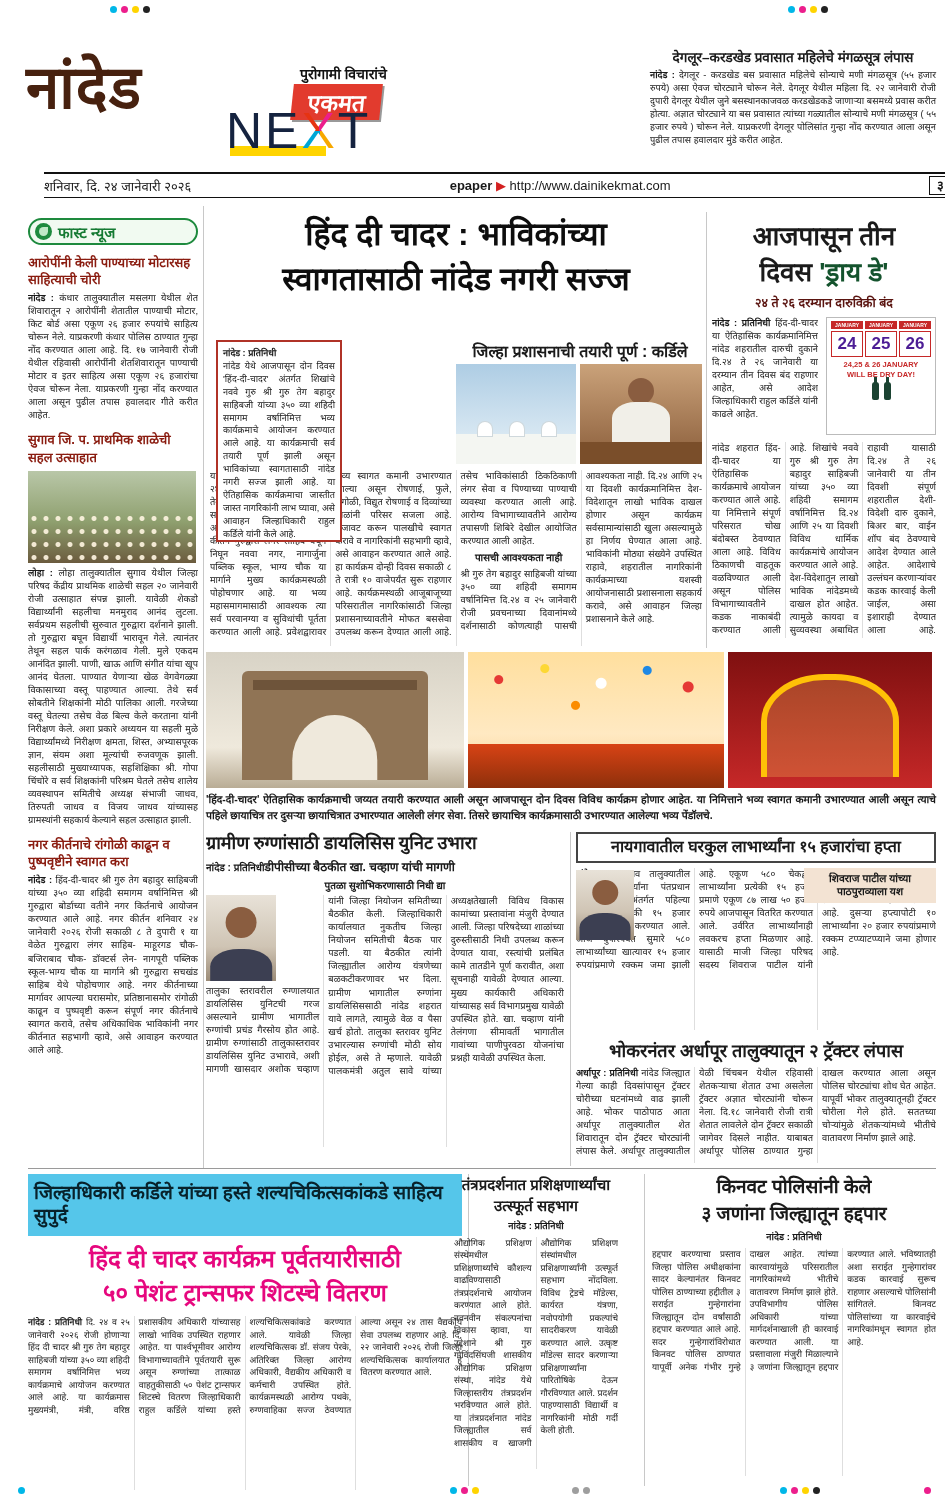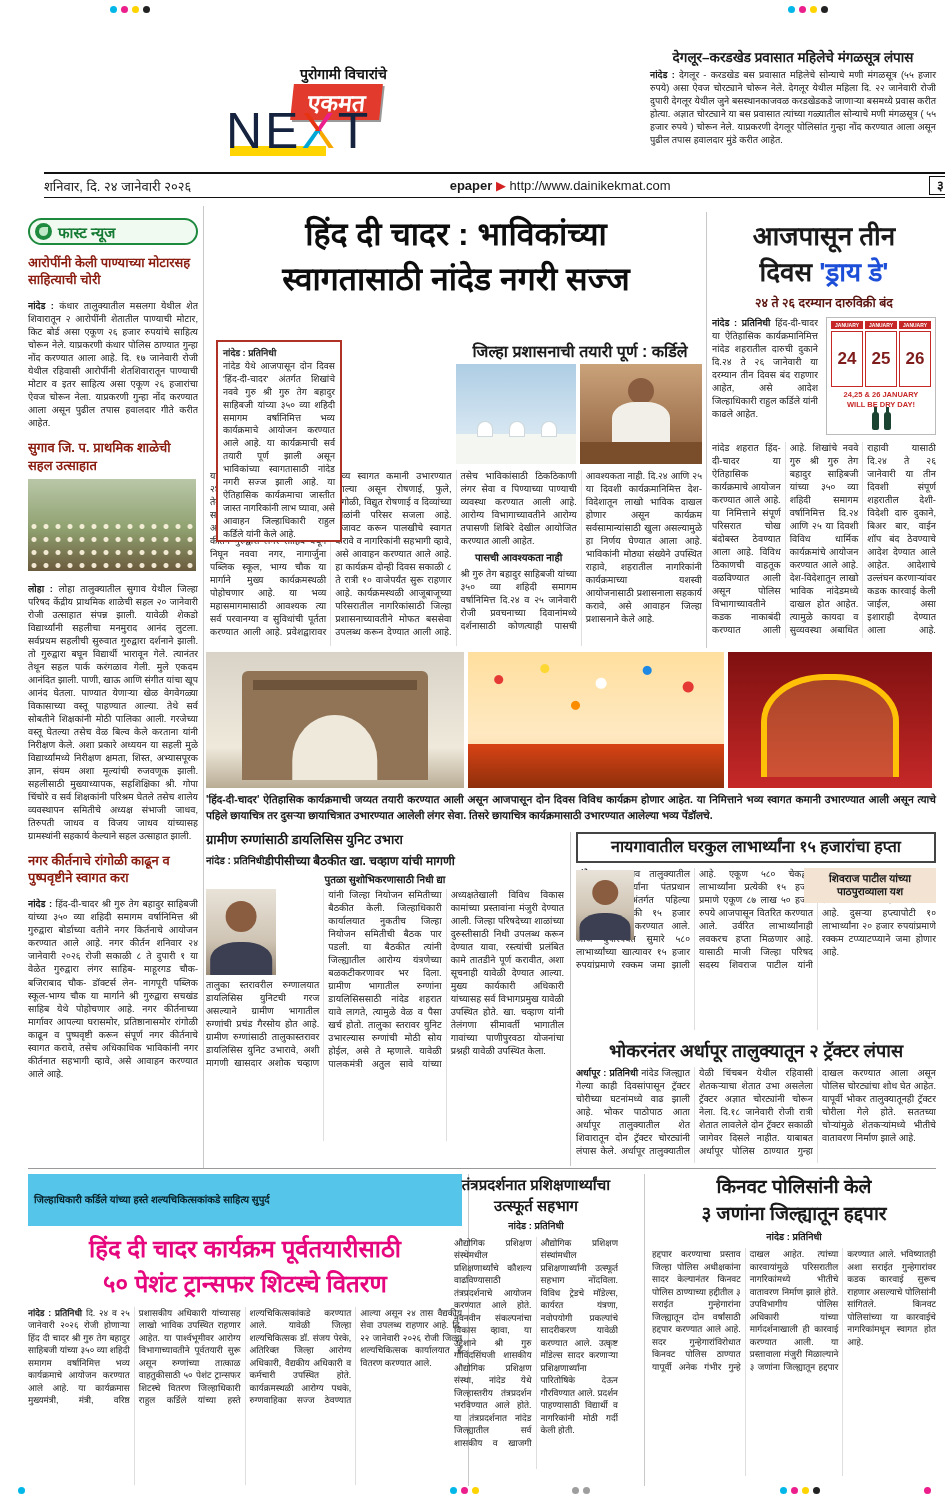--- a/index.html
+++ b/index.html
@@ -35,21 +35,21 @@
   .datebar .mid{flex:1;text-align:center;}
   .pagenum{width:23px;height:19px;border:1px solid #111;text-align:center;font-weight:700;line-height:17px;}
 
   
   .sidebar{left:28px;top:218px;width:170px;height:962px;overflow:hidden;}
   .fn-head{display:flex;align-items:center;gap:6px;height:27px;border:2px solid #1e8a3e;border-radius:14px;
            background:#f1faf1;padding-left:5px;font-size:15px;font-weight:800;color:#157a33;}
   .leaf{width:17px;height:17px;border-radius:50%;background:#1e8a3e;position:relative;}
   .leaf::after{content:"";position:absolute;left:4px;top:4px;width:9px;height:9px;border-radius:50% 0 50% 50%;background:#bfe8c6;}
   .fn-h{font-size:13px;font-weight:800;color:#8a1c10;line-height:1.32;margin-top:9px;}
-  .fn-b{margin-top:12px;}
+  .fn-b{margin-top:4px;}
   .ph{position:relative;overflow:hidden;}
   .ph-group{width:168px;height:92px;margin-top:5px;background:linear-gradient(180deg,#b9c7a8,#8fa06f 55%,#6b5b3e);}
   .crowd{position:absolute;left:0;right:0;bottom:0;height:55%;
          background-image:radial-gradient(circle,rgba(255,245,225,.9) 2px,transparent 3px);background-size:12px 13px;}
 
   
   .lead{left:210px;top:212px;width:492px;height:436px;}
   .lead-h{font-size:32px;font-weight:800;text-align:center;line-height:1.42;color:#0d0d0d;}
   .intro-box{position:absolute;left:6px;top:128px;width:126px;height:202px;border:2px solid #b03227;
              background:#fff;padding:5px;font-size:9.1px;line-height:1.42;text-align:justify;overflow:hidden;z-index:3;}
@@ -60,28 +60,28 @@
   .ph-officer{position:absolute;left:370px;top:152px;width:122px;height:100px;background:linear-gradient(#caa27a,#8a5d3a);}
   .head-c{position:absolute;left:50%;top:14%;width:26px;height:26px;transform:translateX(-50%);border-radius:50%;background:#8a5d40;}
   .shirt{position:absolute;left:50%;top:38%;width:58px;height:40px;transform:translateX(-50%);background:#f1efe8;border-radius:40% 40% 0 0;}
   .desk{position:absolute;left:0;right:0;bottom:0;height:22%;background:#7a4e2a;}
   .lead-body{position:absolute;left:0;top:258px;width:492px;height:176px;z-index:1;}
   .crosshead{font-weight:800;text-align:center;font-size:10px;margin:3px 0;}
 
   
   .dry{left:712px;top:218px;width:224px;height:430px;}
   .dry-h{font-size:26px;font-weight:800;text-align:center;line-height:1.4;}
-  .dry-h .red{color:#1d4ed8;}
+  .dry-h .red{color:#14532d;}
   .dry-sub{font-size:12.5px;font-weight:800;text-align:center;color:#5a1410;margin-top:3px;}
   .dry-wrap{position:relative;margin-top:6px;height:120px;}
   .calendar{position:absolute;right:0;top:0;width:110px;height:118px;border:1px solid #bbb;background:#fff;padding:3px;z-index:2;text-align:center;}
   .cal-months{display:flex;justify-content:space-between;font-size:5px;font-weight:700;color:#fff;}
   .cal-months span{background:#c62828;flex:1;margin:0 1px;padding:1px 0;}
   .cal-days{display:flex;justify-content:space-between;margin-top:2px;}
-  .cal-days span{flex:1;margin:0 1px;border:1px solid #c62828;color:#7f1d1d;font-size:17px;font-weight:800;padding:17px 0;}
+  .cal-days span{flex:1;margin:0 1px;border:1px solid #c62828;color:#4c1d95;font-size:17px;font-weight:800;padding:2px 0;}
   .cal-cap{color:#c62828;font-size:7.5px;font-weight:800;line-height:1.3;margin-top:3px;}
   .bottles{display:flex;justify-content:center;gap:5px;margin-top:3px;}
   .bottle{width:7px;height:18px;background:#1b4332;border-radius:3px 3px 2px 2px;position:relative;}
   .bottle::before{content:"";position:absolute;left:2px;top:-5px;width:3px;height:6px;background:#1b4332;}
   .dd-lead{width:106px;height:120px;overflow:hidden;}
   .dd-body{margin-top:5px;height:196px;overflow:hidden;}
 
   
   .banner{left:206px;top:652px;width:730px;height:136px;display:flex;gap:4px;}
   .ph-gate{flex:0 0 258px;background:linear-gradient(#d8d3c6,#efe9dc 70%,#b9ac95);}
@@ -98,41 +98,41 @@
      radial-gradient(circle at 86% 38%,#e53935 5px,transparent 6px),
      radial-gradient(circle at 42% 58%,#fb8c00 4px,transparent 5px);}
   .pandal-base{position:absolute;left:0;right:0;bottom:0;height:32%;background:linear-gradient(#d84315,#8d2f0b);}
   .ph-stage{flex:0 0 204px;background:linear-gradient(#7f1010,#c62828);}
   .stage-arch{position:absolute;left:16%;right:16%;bottom:8%;height:76%;border:6px solid #ffc107;border-bottom:none;
               border-radius:46% 46% 0 0;background:rgba(255,214,100,.25);}
   .caption{left:206px;top:792px;width:730px;font-size:10.5px;font-weight:700;line-height:1.5;text-align:justify;}
 
   
   .dialysis{left:206px;top:832px;width:358px;height:334px;overflow:hidden;}
-  .mid-h{font-size:13px;font-weight:800;line-height:1.3;}
+  .mid-h{font-size:18px;font-weight:800;line-height:1.3;font-family:Liberation Serif, serif;}
   .meta-row{display:flex;align-items:center;margin-top:3px;}
   .meta-row .sub{flex:1;text-align:left;font-size:12px;font-weight:800;}
   .portrait{background:linear-gradient(180deg,#e8e2d8 0%,#cfc4b4 60%,#9c8c78);position:relative;overflow:hidden;}
   .portrait::before{content:"";position:absolute;left:50%;top:14%;width:44%;height:36%;transform:translateX(-50%);
                     background:#8a5d40;border-radius:50%;}
   .portrait::after{content:"";position:absolute;left:50%;bottom:-6%;width:88%;height:44%;transform:translateX(-50%);
                    background:#3c3f52;border-radius:46% 46% 0 0;}
   .d-portrait{width:70px;height:86px;margin-bottom:4px;}
   .gharkul{left:576px;top:832px;width:360px;height:200px;overflow:hidden;}
   .g-headbox{border:2px solid #444;padding:3px 5px;font-size:16px;font-weight:800;text-align:center;line-height:1.3;}
   .g-wrap{position:relative;margin-top:5px;height:162px;}
   .g-sub{position:absolute;right:0;top:0;width:132px;background:#f3e3d3;font-size:10.5px;font-weight:800;
          text-align:center;padding:4px 3px;z-index:2;line-height:1.3;}
   .g-portrait{position:absolute;left:0;top:2px;width:58px;height:70px;z-index:2;}
   .tractor{left:576px;top:1040px;width:360px;height:126px;overflow:hidden;}
   .tractor h2{font-size:18px;font-weight:800;text-align:center;line-height:1.3;}
 
   
   .bl{left:28px;top:1174px;width:434px;height:316px;overflow:hidden;}
-  .cyanbar{background:#55c6ea;color:#08222b;font-size:10px;font-weight:800;padding:20px 6px;line-height:1.2;}
+  .cyanbar{background:#55c6ea;color:#08222b;font-size:19px;font-weight:800;padding:8px 6px;line-height:1.2;}
   .magenta-h{margin-top:6px;color:#e6077e;font-size:24px;font-weight:800;text-align:center;line-height:1.45;}
   .bm{left:454px;top:1174px;width:164px;height:316px;overflow:hidden;}
   .bm h2{font-size:15px;font-weight:800;text-align:center;line-height:1.4;}
   .br{left:652px;top:1174px;width:284px;height:316px;overflow:hidden;}
   .br h2{font-size:19px;font-weight:800;text-align:center;line-height:1.4;}
   .bdate{text-align:center;font-size:9.5px;font-weight:800;margin-top:3px;}
   .sm-body{font-size:8.8px;line-height:1.42;text-align:justify;margin-top:5px;}
 
   .dots{position:absolute;display:flex;gap:4px;}
   .dot{width:7px;height:7px;border-radius:50%;}
@@ -149,20 +149,21 @@
       <span class="dot c-y"></span>
       <span class="dot c-k"></span>
   </div>
   <div class="dots abs" style="left:788px;top:6px;">
     <span class="dot c-c"></span>
       <span class="dot c-m"></span>
       <span class="dot c-y"></span>
       <span class="dot c-k"></span>
   </div>
 
+  <div class="abs m-city">नांदेड</div>
   <div class="abs m-yellow"></div>
   <div class="abs m-tag">पुरोगामी विचारांचे</div>
   <div class="abs m-brand">एकमत</div>
   <div class="abs m-next"><span>NE</span><span class="x">X</span><span>T</span></div>
 
   <div class="abs tr-art">
     <h2>देगलूर–करडखेड प्रवासात महिलेचे मंगळसूत्र लंपास</h2>
     <p class="body-text"><span class="dl">नांदेड :</span> <span>देगलूर - करडखेड बस प्रवासात महिलेचे सोन्याचे मणी मंगळसूत्र (५५ हजार रुपये) असा ऐवज चोरट्याने चोरून नेले. देगलूर येथील महिला दि. २२ जानेवारी रोजी दुपारी देगलूर येथील जुने बसस्थानकाजवळ करडखेडकडे जाणाऱ्या बसमध्ये प्रवास करीत होत्या. अज्ञात चोरट्याने या बस प्रवासात त्यांच्या गळ्यातील सोन्याचे मणी मंगळसूत्र ( ५५ हजार रुपये ) चोरून नेले. याप्रकरणी देगलूर पोलिसांत गुन्हा नोंद करण्यात आला असून पुढील तपास हवालदार मुंडे करीत आहेत.</span></p>
   </div>
 

